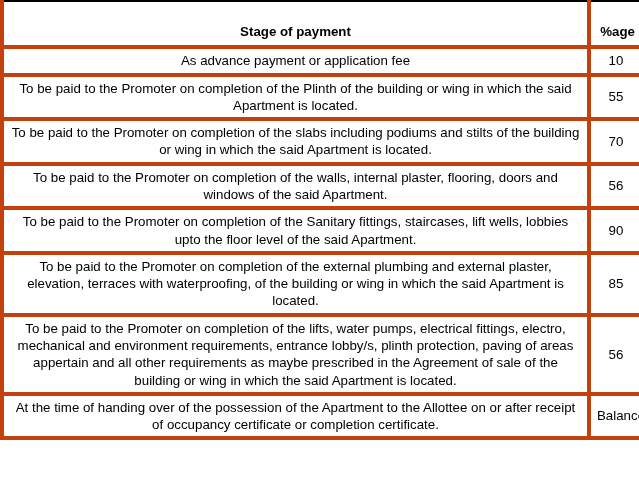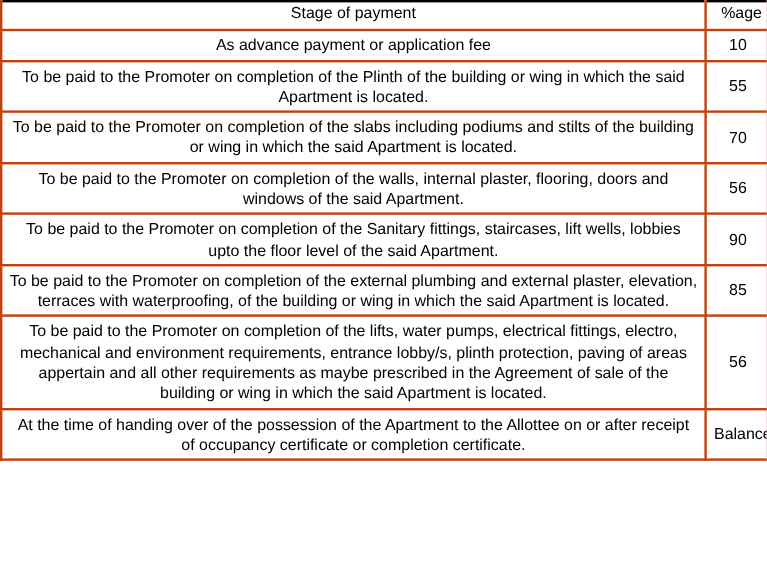--- a/index.html
+++ b/index.html
@@ -18,30 +18,30 @@
     border-collapse: collapse;
     table-layout: fixed;
     width: 639px;
     border: 2px solid #000;
   }
   #payment-table col.c-stage { width: 587px; }
   #payment-table col.c-pct   { width: 52px; }
 
   #payment-table th,
   #payment-table td {
-    border: 2px solid #c2410c;
+    border: 4px solid #c2410c;
     padding: 3px 6px;
     font-size: 13.3px;
     line-height: 1.30;
     vertical-align: middle;
   }
   #payment-table thead th {
-    font-weight: normal;
+    font-weight: bold;
     text-align: center;
-    padding-top: 0;
+    padding-top: 21px;
     padding-bottom: 5px;
   }
   #payment-table thead th.pct-head {
     text-align: right;
     padding-right: 4px;
     margin-left: 21px;
   }
   #payment-table td.stage {
     text-align: center;
   }

